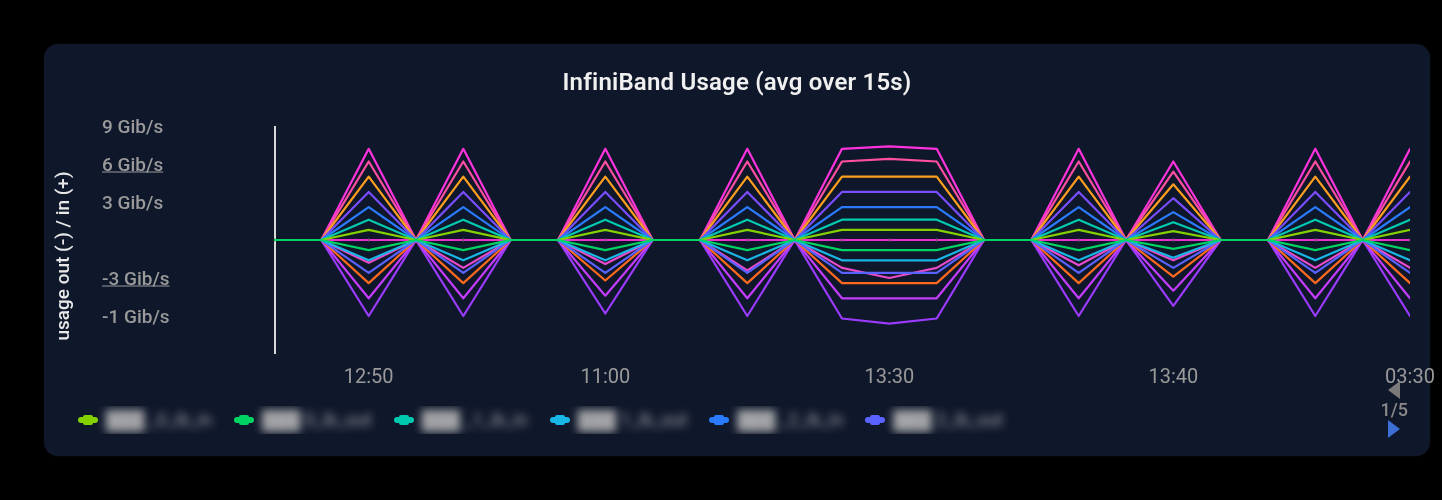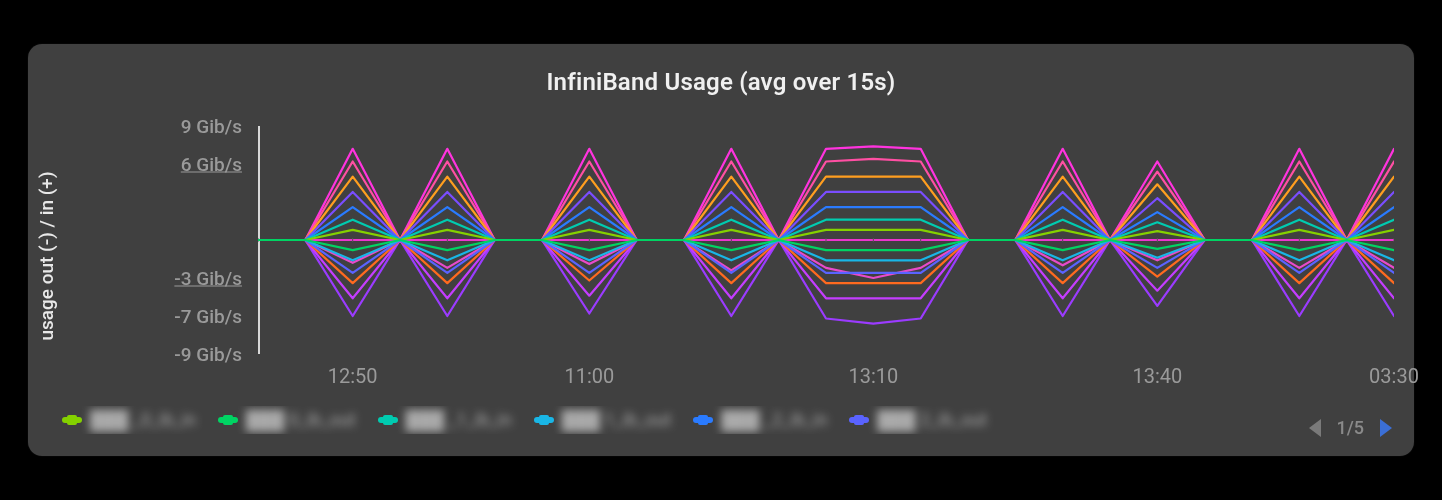--- a/index.html
+++ b/index.html
@@ -5,25 +5,25 @@
   * { box-sizing: border-box; margin: 0; padding: 0; }
   html, body {
     width: 1442px;
     height: 500px;
     background: #000;
     font-family: -apple-system, BlinkMacSystemFont, "Segoe UI", Roboto, Helvetica, Arial, sans-serif;
     color: #ddd;
   }
   .panel {
     position: absolute;
-    left: 28px;
+    left: 44px;
     top: 44px;
     width: 1386px;
     height: 412px;
-    background: #404040;
+    background: #0f172a;
     border-radius: 14px;
     box-shadow: 0 0 0 1px rgba(255,255,255,0.02);
   }
   .title {
     position: absolute;
     top: 24px;
     left: 0;
     width: 100%;
     text-align: center;
     font-size: 24px;
@@ -55,21 +55,20 @@
     top: 0;
     width: 156px;
     height: 100%;
   }
   .ytick {
     position: absolute;
     right: 0;
     transform: translateY(-50%);
     font-size: 19px;
     color: #9a9a9a;
-    text-align: right;
     width: 156px;
     font-weight: 500;
   }
   .plot {
     position: absolute;
     left: 200px;
     top: 0;
     width: 1136px;
     height: 228px;
   }
@@ -131,21 +130,22 @@
     filter: blur(4px);
     opacity: 0.85;
     white-space: nowrap;
   }
   .pager {
     position: absolute;
     right: 22px;
     bottom: 18px;
     display: flex;
     align-items: center;
-    gap: 16px;
+    gap: 0;
+    flex-direction: column;
   }
   .pager-btn {
     width: 0; height: 0;
     border-style: solid;
     cursor: pointer;
   }
   .pager-prev {
     border-width: 9px 12px 9px 0;
     border-color: transparent #7a7a7a transparent transparent;
   }
@@ -164,23 +164,23 @@
 
 <div class="panel">
 
   <div class="title">InfiniBand Usage (avg over 15s)</div>
 
   <div class="plot-wrap">
 
     <div class="ylabel">usage out (-) / in (+)</div>
 
     <div class="yticks">
-        <div class="ytick" style="top: 228px;">-9 Gib/s</div>
-        <div class="ytick" style="top: 190px;">-7 Gib/s</div>
+        <div class="ytick" style="top: 190px;">-1 Gib/s</div>
         <div class="ytick" style="top: 152px; text-decoration: underline;">-3 Gib/s</div>
+        <div class="ytick" style="top: 76px;">3 Gib/s</div>
         <div class="ytick" style="top: 38px; text-decoration: underline;">6 Gib/s</div>
         <div class="ytick" style="top: 0px;">9 Gib/s</div>
       </div>
 
     <div class="plot">
       <div class="axis-line axis-v"></div>
       <svg id="plot-svg" width="1136" height="228">
           <line x1="0" x2="1136" y1="114" y2="114" stroke="#ff33de" stroke-width="2" opacity="0.9"></line>
           <line x1="0" x2="0" y1="112" y2="116" stroke="#555" stroke-width="1"></line>
           <line x1="47.33333333333333" x2="47.33333333333333" y1="112" y2="116" stroke="#555" stroke-width="1"></line>
@@ -220,21 +220,21 @@
           <polyline points="0.0,114.0 47.3,114.0 94.7,93.7 142.0,114.0 189.3,93.7 236.7,114.0 284.0,114.0 331.3,93.7 378.7,114.0 426.0,114.0 473.3,93.7 520.7,114.0 568.0,93.7 615.3,93.7 662.7,93.7 710.0,114.0 757.3,114.0 804.7,93.7 852.0,114.0 899.3,96.3 946.7,114.0 994.0,114.0 1041.3,93.7 1088.7,114.0 1136.0,93.7 1183.3,114.0" fill="none" stroke="#00cbb0" stroke-width="2.2" stroke-linejoin="round" stroke-linecap="round"></polyline>
           <polyline points="0.0,114.0 47.3,114.0 94.7,134.3 142.0,114.0 189.3,134.3 236.7,114.0 284.0,114.0 331.3,134.3 378.7,114.0 426.0,114.0 473.3,134.3 520.7,114.0 568.0,134.3 615.3,134.3 662.7,134.3 710.0,114.0 757.3,114.0 804.7,134.3 852.0,114.0 899.3,131.7 946.7,114.0 994.0,114.0 1041.3,134.3 1088.7,114.0 1136.0,134.3 1183.3,114.0" fill="none" stroke="#19b6e6" stroke-width="2.2" stroke-linejoin="round" stroke-linecap="round"></polyline>
           <polyline points="0.0,114.0 47.3,114.0 94.7,103.9 142.0,114.0 189.3,103.9 236.7,114.0 284.0,114.0 331.3,103.9 378.7,114.0 426.0,114.0 473.3,103.9 520.7,114.0 568.0,103.9 615.3,103.9 662.7,103.9 710.0,114.0 757.3,114.0 804.7,103.9 852.0,114.0 899.3,105.1 946.7,114.0 994.0,114.0 1041.3,103.9 1088.7,114.0 1136.0,103.9 1183.3,114.0" fill="none" stroke="#84d100" stroke-width="2.2" stroke-linejoin="round" stroke-linecap="round"></polyline>
           <polyline points="0.0,114.0 47.3,114.0 94.7,124.1 142.0,114.0 189.3,124.1 236.7,114.0 284.0,114.0 331.3,124.1 378.7,114.0 426.0,114.0 473.3,124.1 520.7,114.0 568.0,124.1 615.3,124.1 662.7,124.1 710.0,114.0 757.3,114.0 804.7,124.1 852.0,114.0 899.3,122.9 946.7,114.0 994.0,114.0 1041.3,124.1 1088.7,114.0 1136.0,124.1 1183.3,114.0" fill="none" stroke="#00d463" stroke-width="2.2" stroke-linejoin="round" stroke-linecap="round"></polyline>
         </svg>
     </div>
 
     <div class="xticks">
         <div class="xtick" style="left: 94.6667px;">12:50</div>
         <div class="xtick" style="left: 331.333px;">11:00</div>
-        <div class="xtick" style="left: 615.333px;">13:10</div>
+        <div class="xtick" style="left: 615.333px;">13:30</div>
         <div class="xtick" style="left: 899.333px;">13:40</div>
         <div class="xtick" style="left: 1136px;">03:30</div>
       </div>
 
   </div>
 
   <div class="legend" id="legend">
       <div class="legend-item">
         <div class="swatch" style="background: rgb(132, 209, 0);"></div>
         <span class="legend-label">███ _0_ib_in</span>

